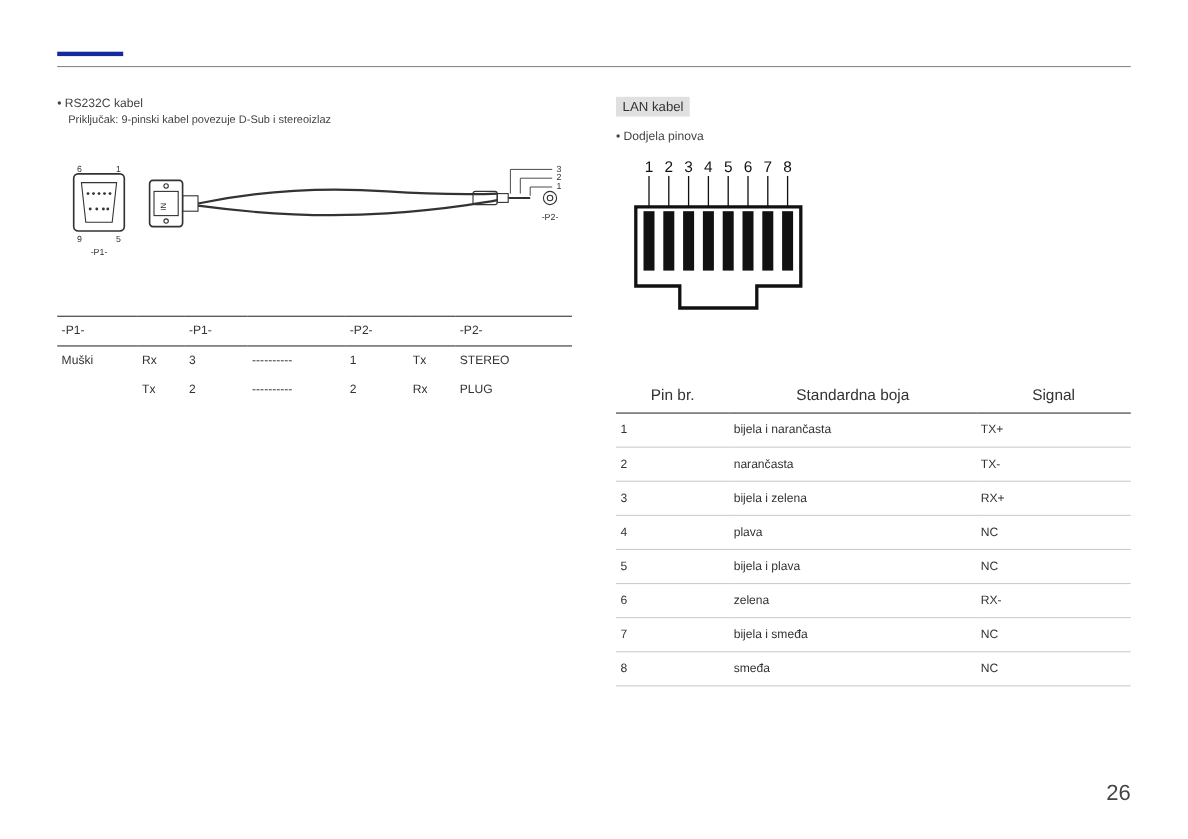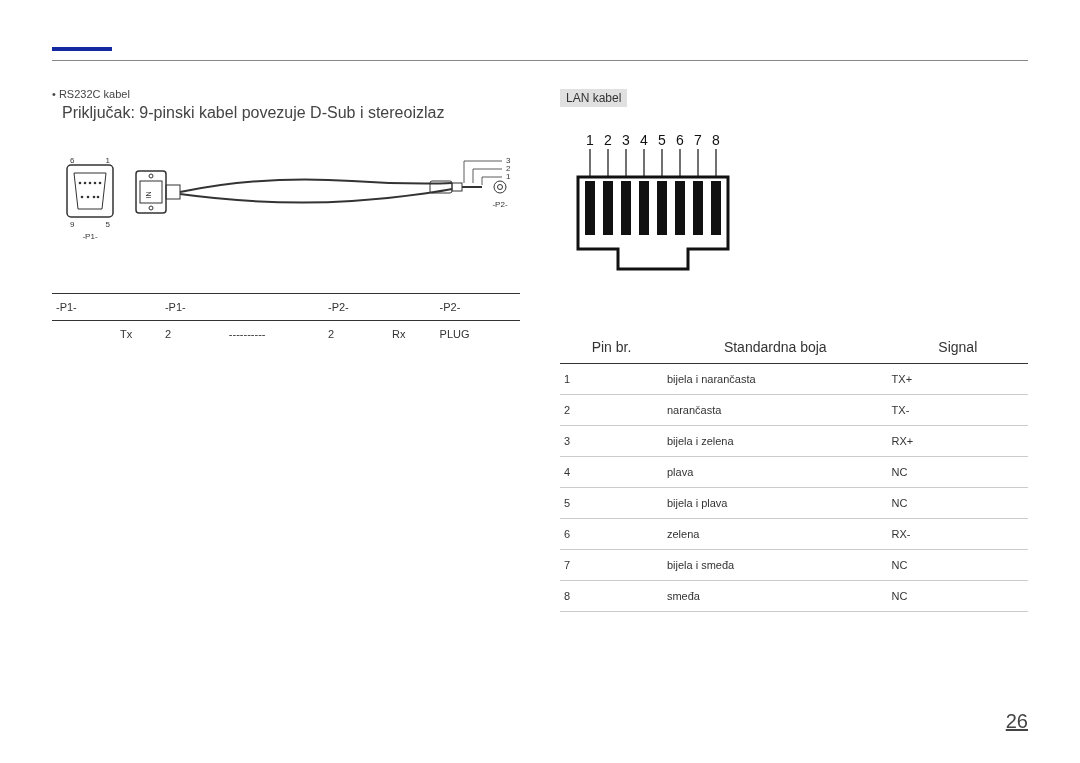--- a/index.html
+++ b/index.html
@@ -38,21 +38,21 @@
 
     .bullet-line {
       font-size: 11px;
       color: #444;
       margin-bottom: 4px;
     }
     .bullet-line::before {
       content: "•  ";
     }
     .bullet-sub {
-      font-size: 16px;
+      font-size: 10px;
       color: #444;
       margin-left: 10px;
       margin-bottom: 21px;
     }
 
     .diagram-wrap {
       margin: 10px 0 26px 0;
     }
 
     
@@ -108,21 +108,20 @@
       padding: 9px 4px;
       border-bottom: 1px solid #ccc;
     }
 
     .page-number {
       position: absolute;
       bottom: 30px;
       right: 52px;
       font-size: 20px;
       color: #444;
-      text-decoration: underline;
     }
   </style>
 </head>
 <body>
 
 <div class="top-accent"></div>
 <div class="top-rule"></div>
 
 <div class="page-columns">
 
@@ -184,34 +183,44 @@
           <tr class="rs-header-row">
         <td>-P1-</td>
         <td></td>
         <td>-P1-</td>
         <td></td>
         <td>-P2-</td>
         <td></td>
         <td>-P2-</td>
       </tr>
       <tr>
+        <td>Muški</td>
+        <td>Rx</td>
+        <td>3</td>
+        <td>----------</td>
+        <td>1</td>
+        <td>Tx</td>
+        <td>STEREO</td>
+      </tr>
+      <tr>
         <td></td>
         <td>Tx</td>
         <td>2</td>
         <td>----------</td>
         <td>2</td>
         <td>Rx</td>
         <td>PLUG</td>
       </tr>
     </tbody>
       </table>
   </div>
 
   <div class="col-right">
     <div class="section-title">LAN kabel</div>
+    <div class="bullet-line">Dodjela pinova</div>
 
     <div class="lan-diagram">
       <svg width="190" height="170" viewBox="0 0 190 170">
 
         <g font-size="14" fill="#111" font-family="Arial">
           <text x="30" y="18" text-anchor="middle">1</text>
           <text x="48" y="18" text-anchor="middle">2</text>
           <text x="66" y="18" text-anchor="middle">3</text>
           <text x="84" y="18" text-anchor="middle">4</text>
           <text x="102" y="18" text-anchor="middle">5</text>

